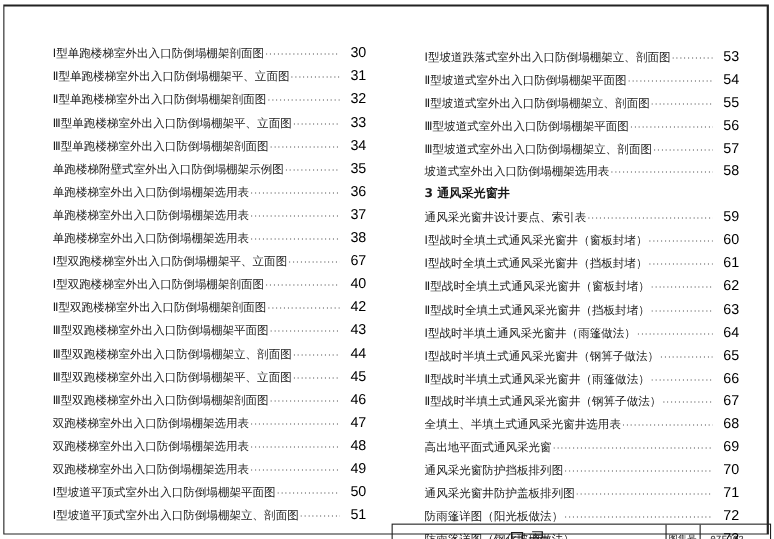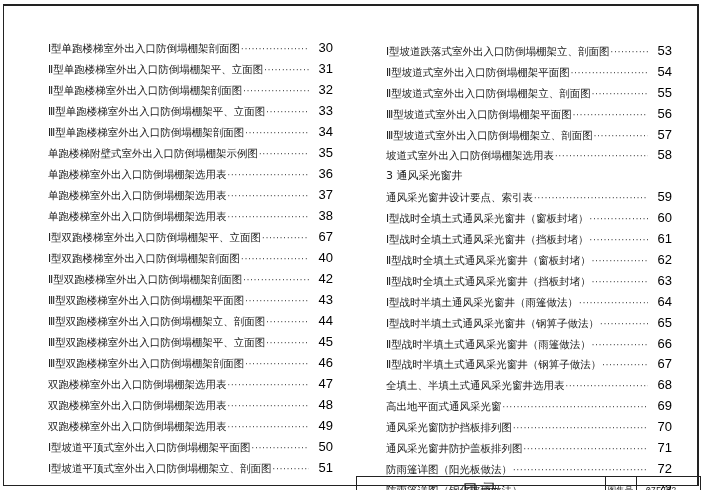--- a/index.html
+++ b/index.html
@@ -11,21 +11,21 @@
   .col { position:absolute; }
   .col-left { left:48px; top:40px; width:285px; }
   .col-right { left:386px; top:43px; width:286px; }
   .row { display:flex; align-items:baseline; height:21px; font-size:10.5px; white-space:nowrap; }
   .col-right .row { height:20.9px; }
   .row .label { flex:0 0 auto; }
   .row .dots { flex:1 1 auto; overflow:hidden; margin:0 4px 0 1px; color:#333;
                letter-spacing:1px; font-size:8px; }
   .row .dots::before { content:"··································································································"; }
   .row .page { flex:0 0 auto; font-size:13px; color:#000000; font-family:"Liberation Sans", sans-serif; width:20px; text-align:right; }
-  .section-head { font-size:11px; font-weight:normal; height:21px; display:flex; align-items:baseline; }
+  .section-head { font-size:11px; font-weight:bold; height:21px; display:flex; align-items:baseline; }
   .title-block { position:absolute; left:356px; top:442px; width:345px; height:42px;
                  border:1px solid #222; box-sizing:border-box;margin-top:34px; }
   .tb-title { position:absolute; left:0; top:0; width:248px; height:27px; border-right:1px solid #222;
               border-bottom:1px solid #222; display:flex; align-items:center; justify-content:center;
               font-size:17px; letter-spacing:2px; }
   .tb-atlas-label { position:absolute; left:248px; top:0; width:31px; height:27px; border-right:1px solid #222;
                     border-bottom:6px solid #15803d; font-size:8.5px; display:flex; align-items:center; justify-content:center; }
   .tb-atlas-value { position:absolute; left:265px; top:0; right:0; height:27px; border-bottom:1px solid #222;
                     font-size:8.5px; display:flex; align-items:center; justify-content:center; font-family:"Liberation Mono", monospace; }
   .tb-sign { position:absolute; left:0; top:27px; width:248px; height:13px; border-right:1px solid #222;

